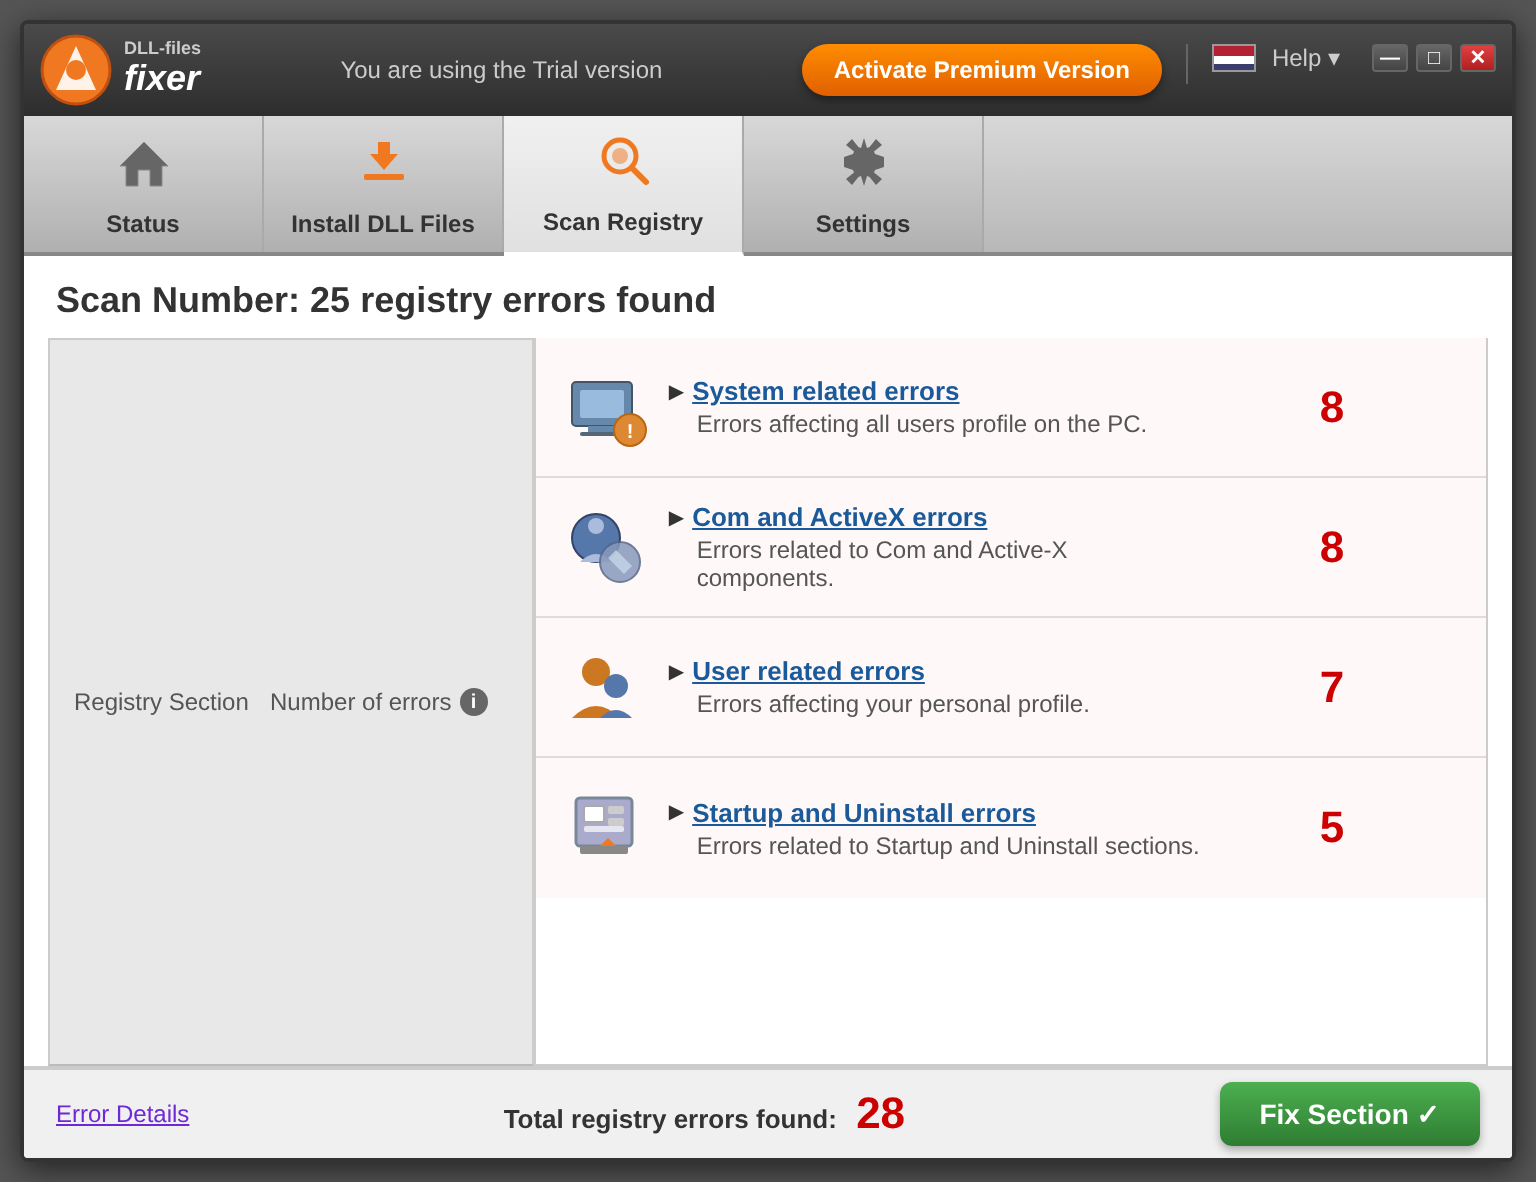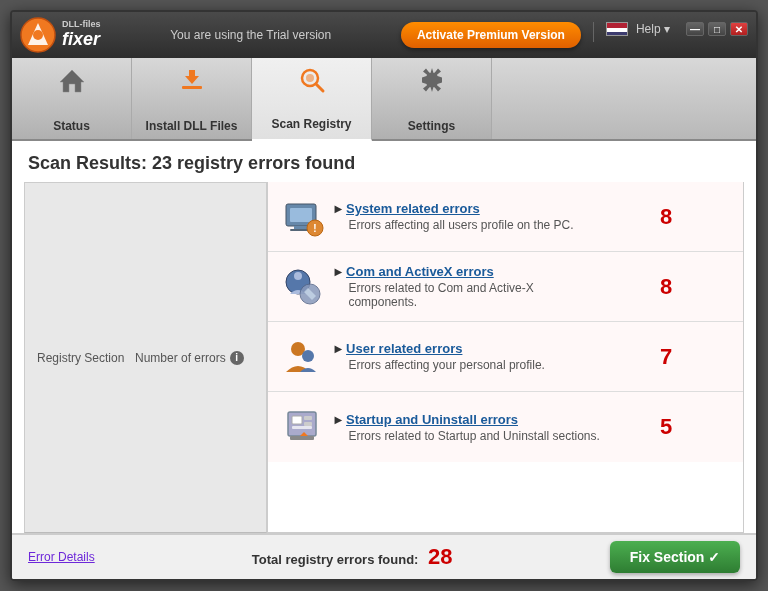--- a/index.html
+++ b/index.html
@@ -113,27 +113,27 @@
     .nav-tabs {
       background: linear-gradient(to bottom, #d8d8d8, #b8b8b8);
       display: flex;
       border-bottom: 2px solid #888;
       flex-shrink: 0;
     }
     .nav-tab {
       display: flex;
       flex-direction: column;
       align-items: center;
-      justify-content: space-between;
+      justify-content: center;
       padding: 8px 12px 6px;
       min-width: 120px;
       cursor: pointer;
       border-right: 1px solid #aaa;
       background: linear-gradient(to bottom, #d8d8d8, #b0b0b0);
-      gap: 17px;
+      gap: 4px;
     }
     .nav-tab.active {
       background: linear-gradient(to bottom, #f0f0f0, #e0e0e0);
       border-bottom: 2px solid #fff;
       margin-bottom: -2px;
       padding-bottom: 8px;
     }
     .nav-tab-label {
       font-size: 12px;
       color: #333;
@@ -385,22 +385,22 @@
           <circle cx="14" cy="14" r="4" fill="none" stroke="#666" stroke-width="2"></circle>
           <path d="M14,2 L15.5,7 L16.8,6.5 L20,2.5 L23,5.5 L19,8.7 L19.5,10 L24,11.5 L24,16.5 L19.5,18 L19,19.3 L23,22.5 L20,25.5 L16.8,21.5 L15.5,21 L14,26 L12.5,21 L11.2,21.5 L8,25.5 L5,22.5 L9,19.3 L8.5,18 L4,16.5 L4,11.5 L8.5,10 L9,8.7 L5,5.5 L8,2.5 L11.2,6.5 L12.5,7 Z" fill="#666"></path>
         </svg>
       </span>
       <span class="nav-tab-label">Settings</span>
     </div>
   </div>
 
   <div class="main-content">
     <div class="scan-title">
-      <span>Scan Results:</span>
-      <span>23 registry errors found</span>
+      <span>Scan Number:</span>
+      <span>25 registry errors found</span>
     </div>
 
     <div class="results-area">
 
       <div class="table-header">
         <div class="th-section">Registry Section</div>
         <div class="th-errors">
           <span>Number of errors</span>
           <span class="info-icon">i</span>
         </div>

